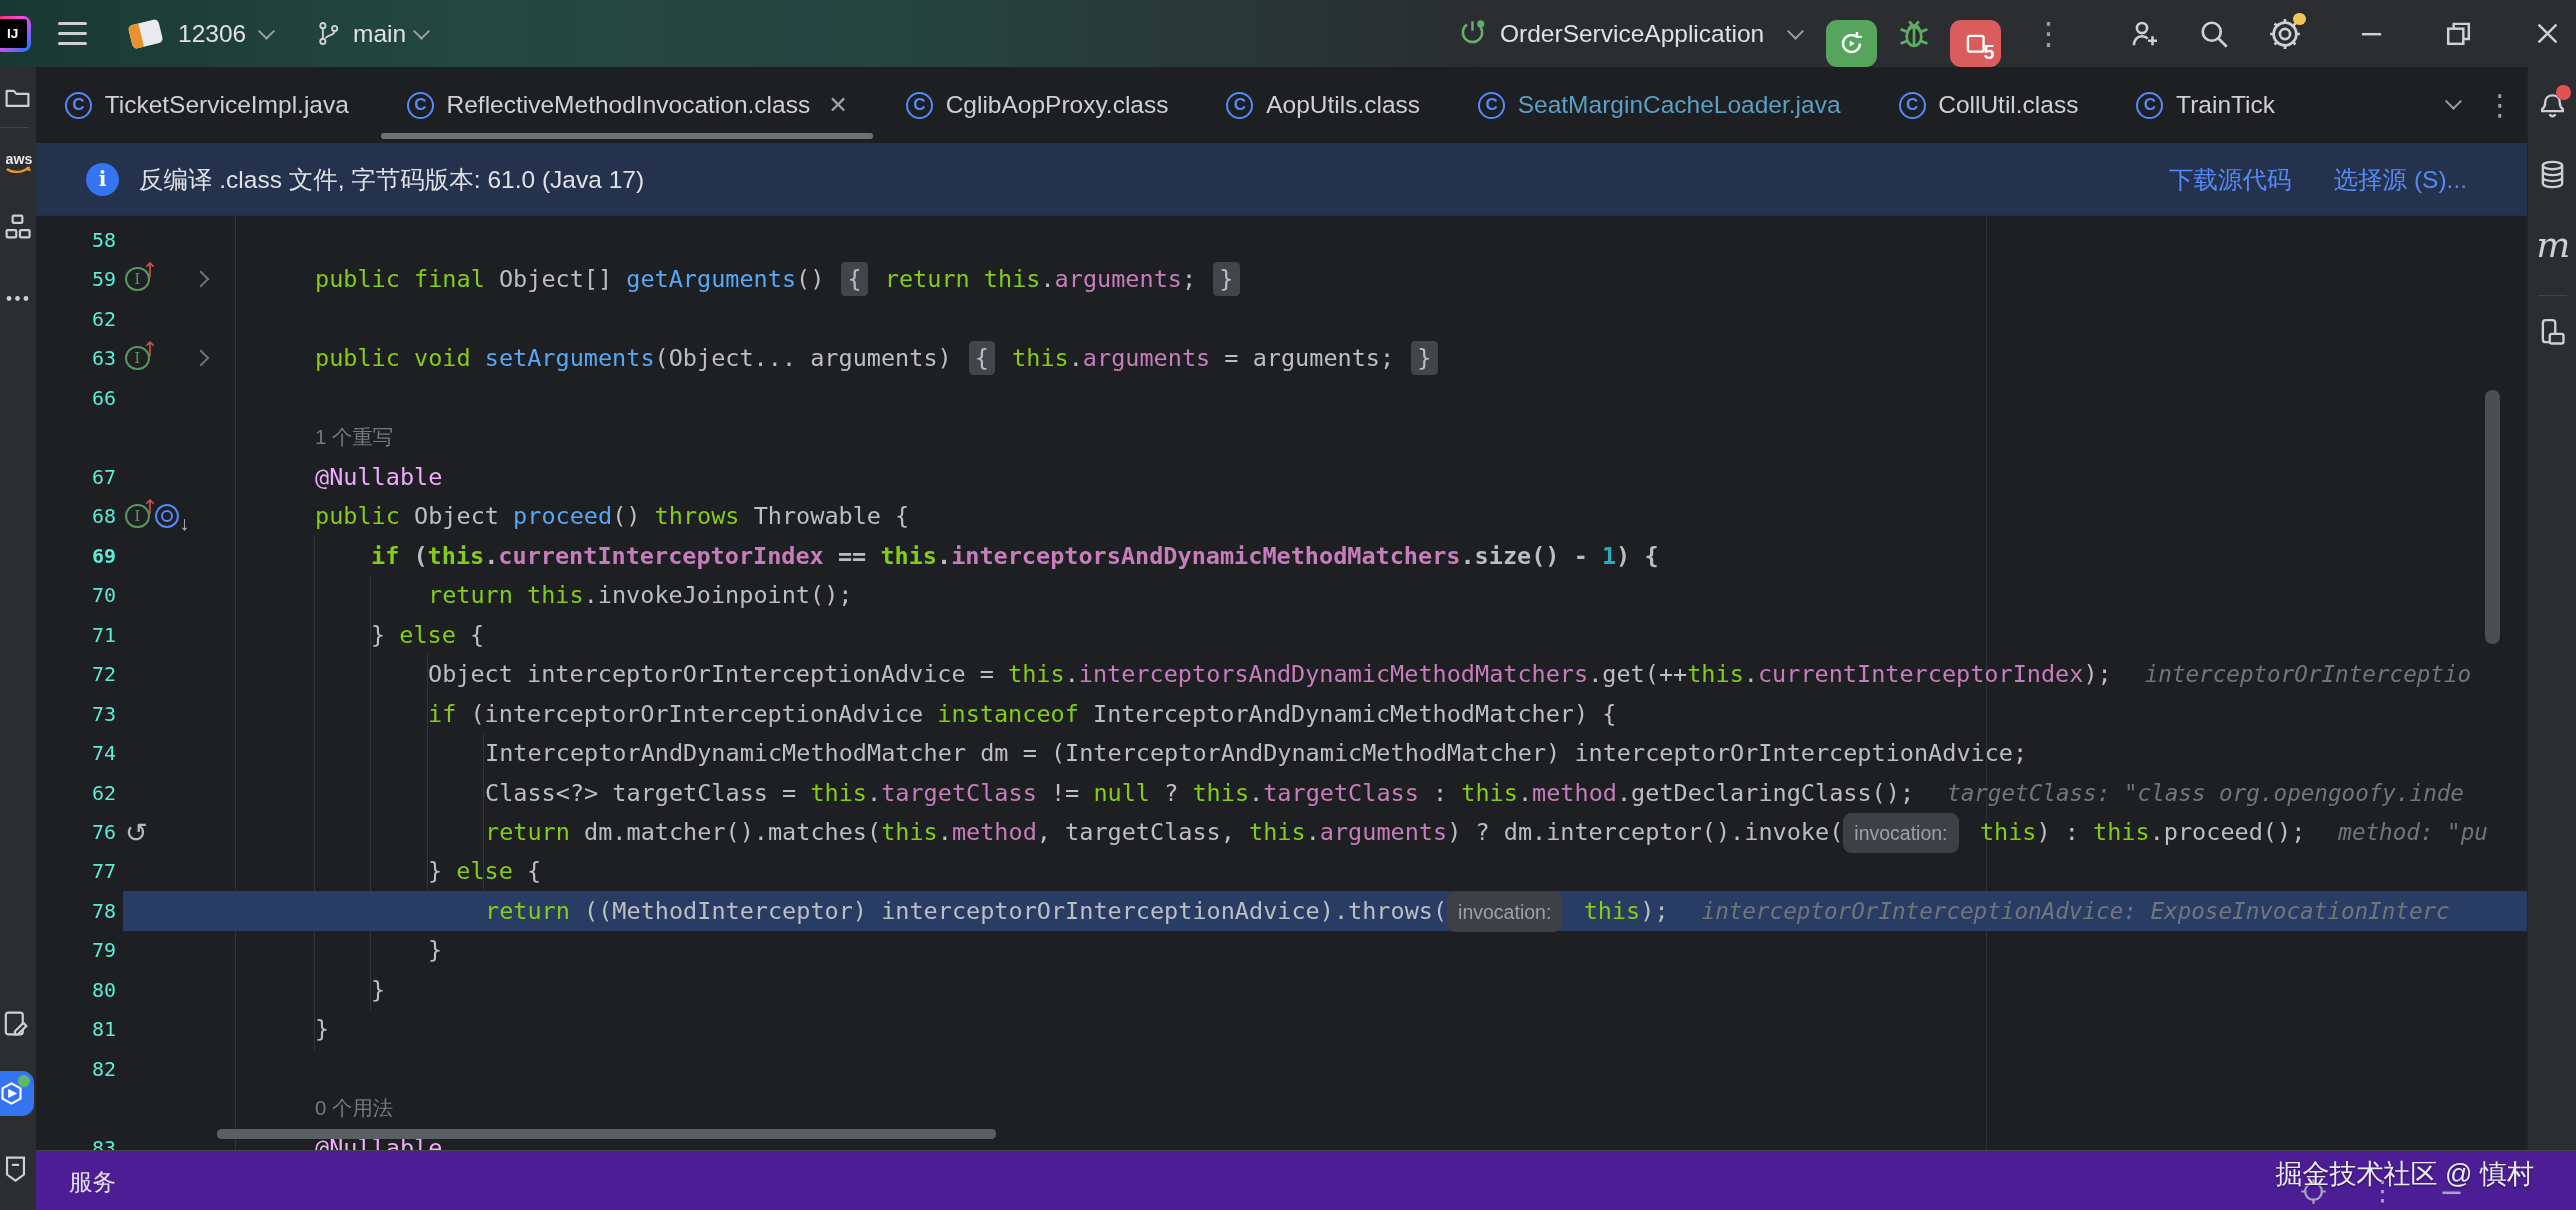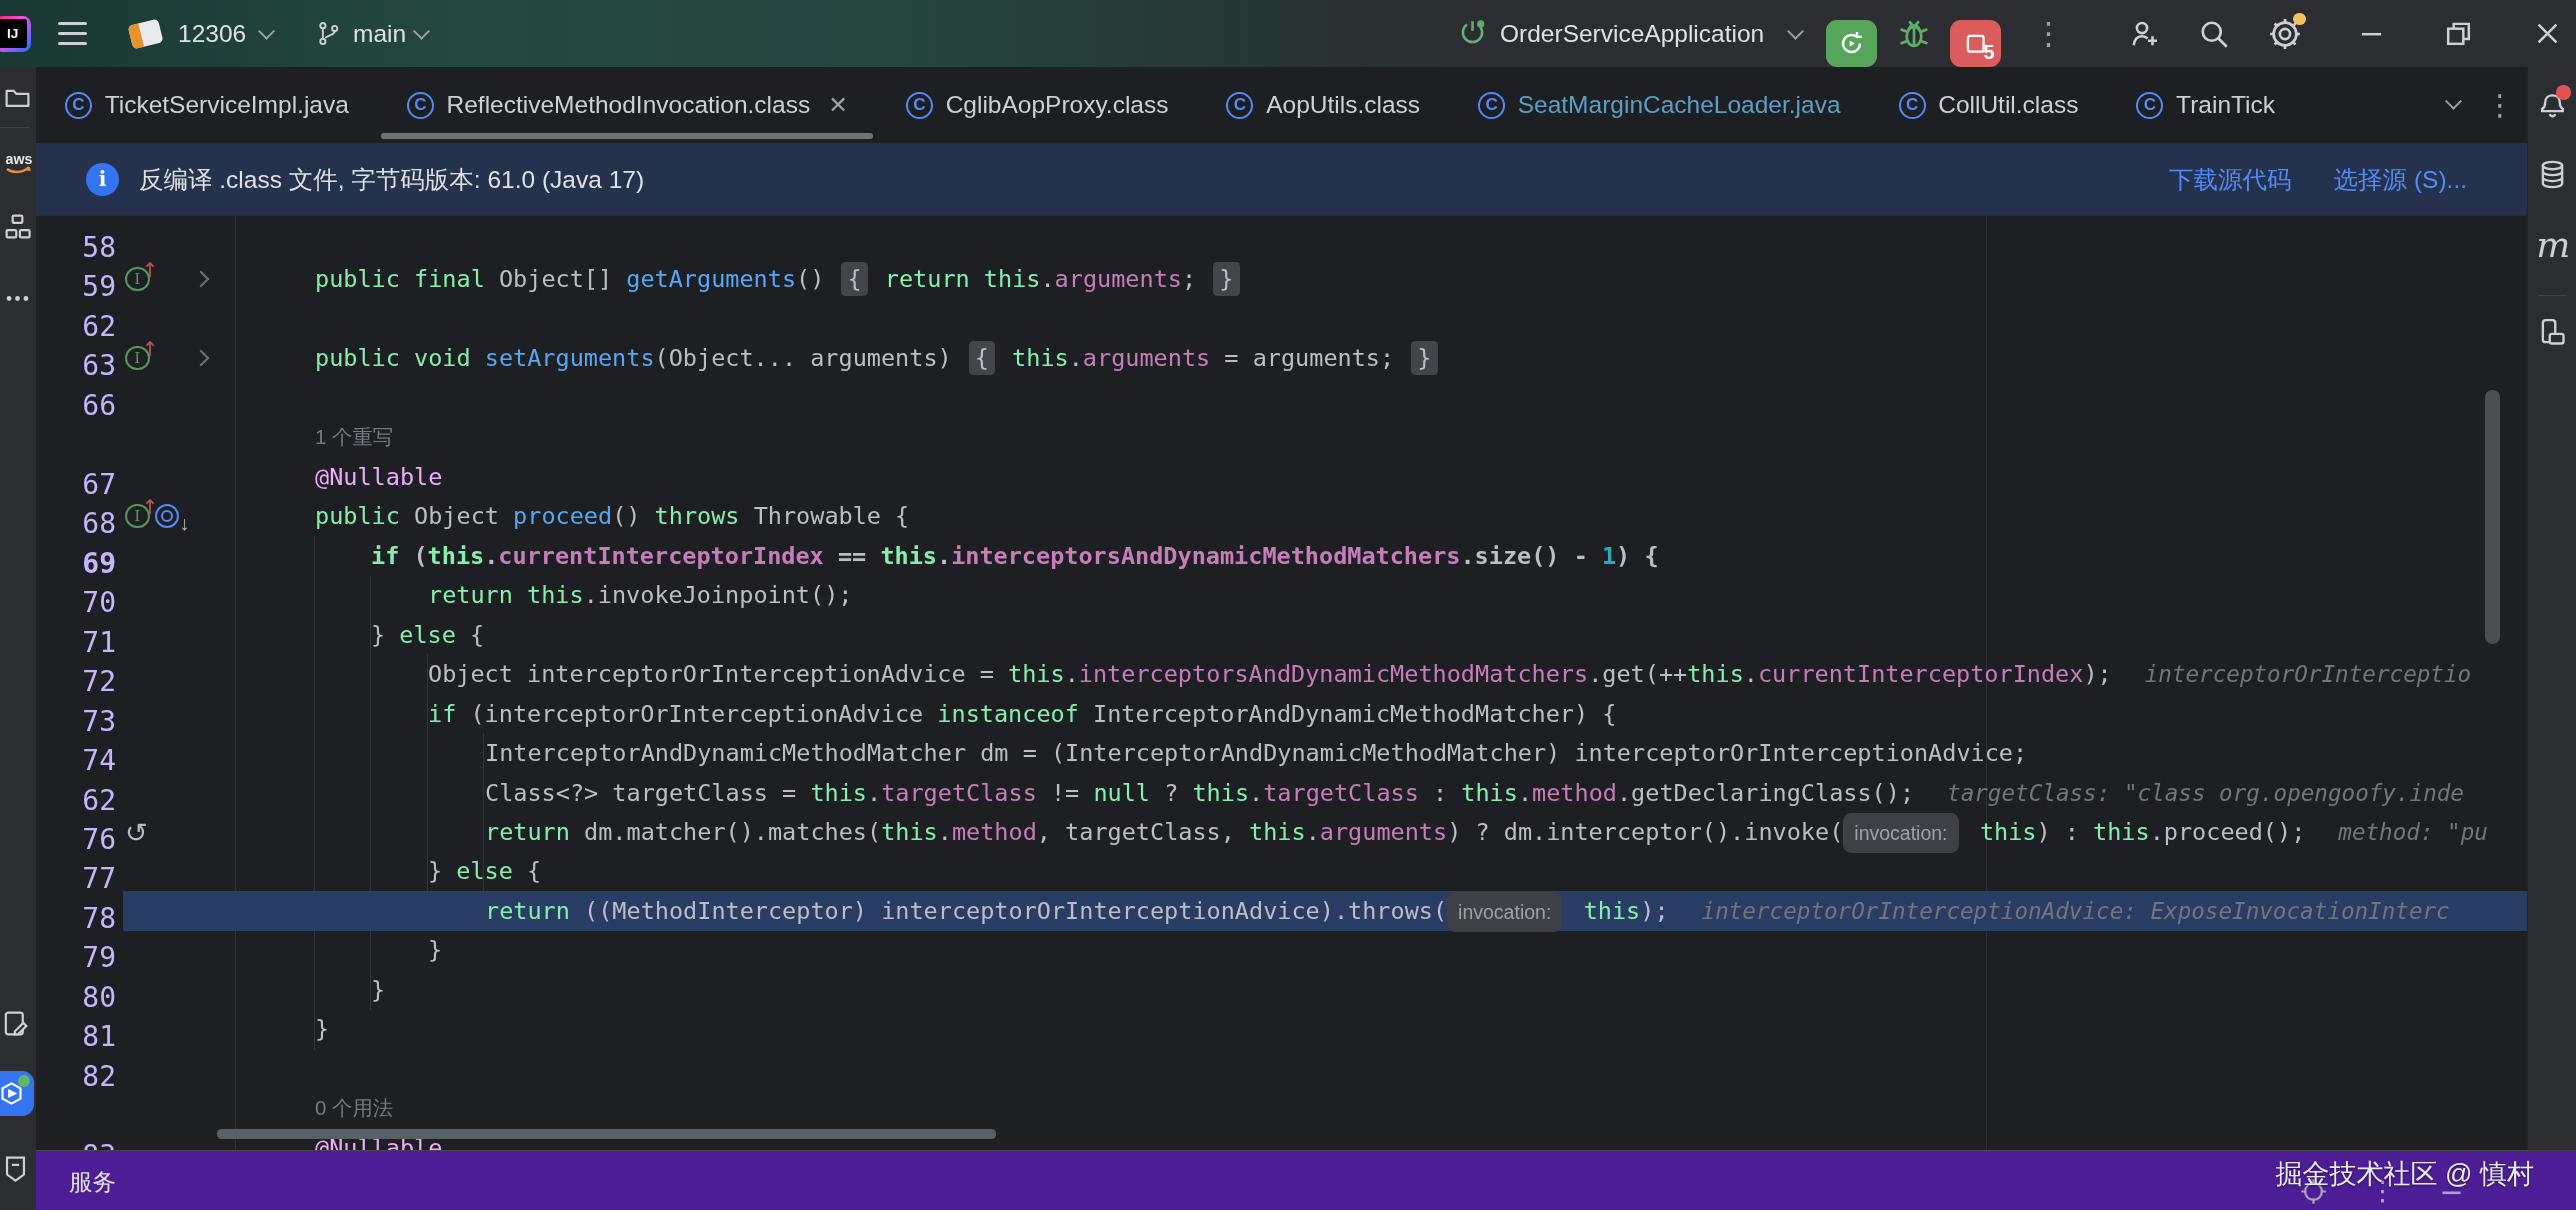--- a/index.html
+++ b/index.html
@@ -47,28 +47,28 @@
     font-family:"DejaVu Serif",serif; margin:0 20px 0 50px; }
   #banner .links { margin-left:auto; display:flex; gap:42px; padding-right:60px; color:#548AF7; }
 
   
   #editor { position:absolute; left:36px; top:216px; width:2491px; height:935px; background:#1E1F22; overflow:hidden; }
   .guide { position:absolute; width:0.9px; background:#33363B; }
   .wrapguide { position:absolute; width:0.9px; background:#2E3136; top:0; height:935px; }
   .gutter-sep { position:absolute; left:199px; top:0; width:0.9px; height:935px; background:#313438; }
   .row { position:absolute; left:0; width:100%; height:40px; }
   .selband { position:absolute; left:87px; right:0; top:0; height:40px; background:#293C63; }
-  .lnum { position:absolute; left:0; top:8px; width:80px; height:40px; text-align:right;
-    color:#c4b5fd; font-size:28px; font-family:"DejaVu Sans Mono",monospace; line-height:40px; }
+  .lnum { position:absolute; left:0; top:0; width:80px; height:40px; text-align:right;
+    color:#5eead4; font-size:20px; font-family:"DejaVu Sans Mono",monospace; line-height:40px; }
   .gi { position:absolute; left:89px; top:0; height:40px; display:flex; align-items:center; gap:5.4px; }
   .foldarr { position:absolute; left:159px; top:13.6px; width:11.8px; height:11.8px;
     border-right:2.3px solid #6F737A; border-top:2.3px solid #6F737A; transform:rotate(45deg); }
   .code { position:absolute; top:0; height:40px; line-height:40px; white-space:pre;
     font-family:"DejaVu Sans Mono",monospace; font-size:23.5px; color:#BCBEC4; }
-  .s-kw{color:#86efac;text-align:right;} .s-txt{color:#BCBEC4;} .s-field{color:#C77DBB;} .s-mdecl{color:#56A8F5;}
+  .s-kw{color:#84cc16;text-align:right;} .s-txt{color:#BCBEC4;} .s-field{color:#C77DBB;} .s-mdecl{color:#56A8F5;}
   .s-num{color:#2AACB8;} .s-ann{color:#f0abfc;}
   .s-chip{background:#43454A; border-radius:4.5px; padding:2.7px 6.3px; margin:0 2.7px; color:#BCBEC4;}
   .s-phint{background:#3D4045; border-radius:8.2px; padding:9px 11px; margin-right:7.2px;
     font-family:"Liberation Sans","DejaVu Sans",sans-serif; font-size:19.5px; color:#9DA1A8;}
   .dhint{ font-style:italic; color:#71757C; margin-left:33px; font-size:22.6px;}
   .inlay{ font-family:"Liberation Sans","DejaVu Sans",sans-serif; font-size:20.4px; color:#757981;}
   .ovr { width:24.5px; height:24.5px; border:2.3px solid #57965C; border-radius:50%; color:#57965C;
     font-size:15.4px; display:flex; align-items:center; justify-content:center; position:relative; font-family:"DejaVu Serif",serif;}
   .ovr u { position:absolute; right:-11px; top:-11px; color:#C75450; font-size:20px; text-decoration:none; font-family:"DejaVu Sans",sans-serif;}
   .ovn { width:24.5px; height:24.5px; border:2.3px solid #548AF7; border-radius:50%; position:relative;

